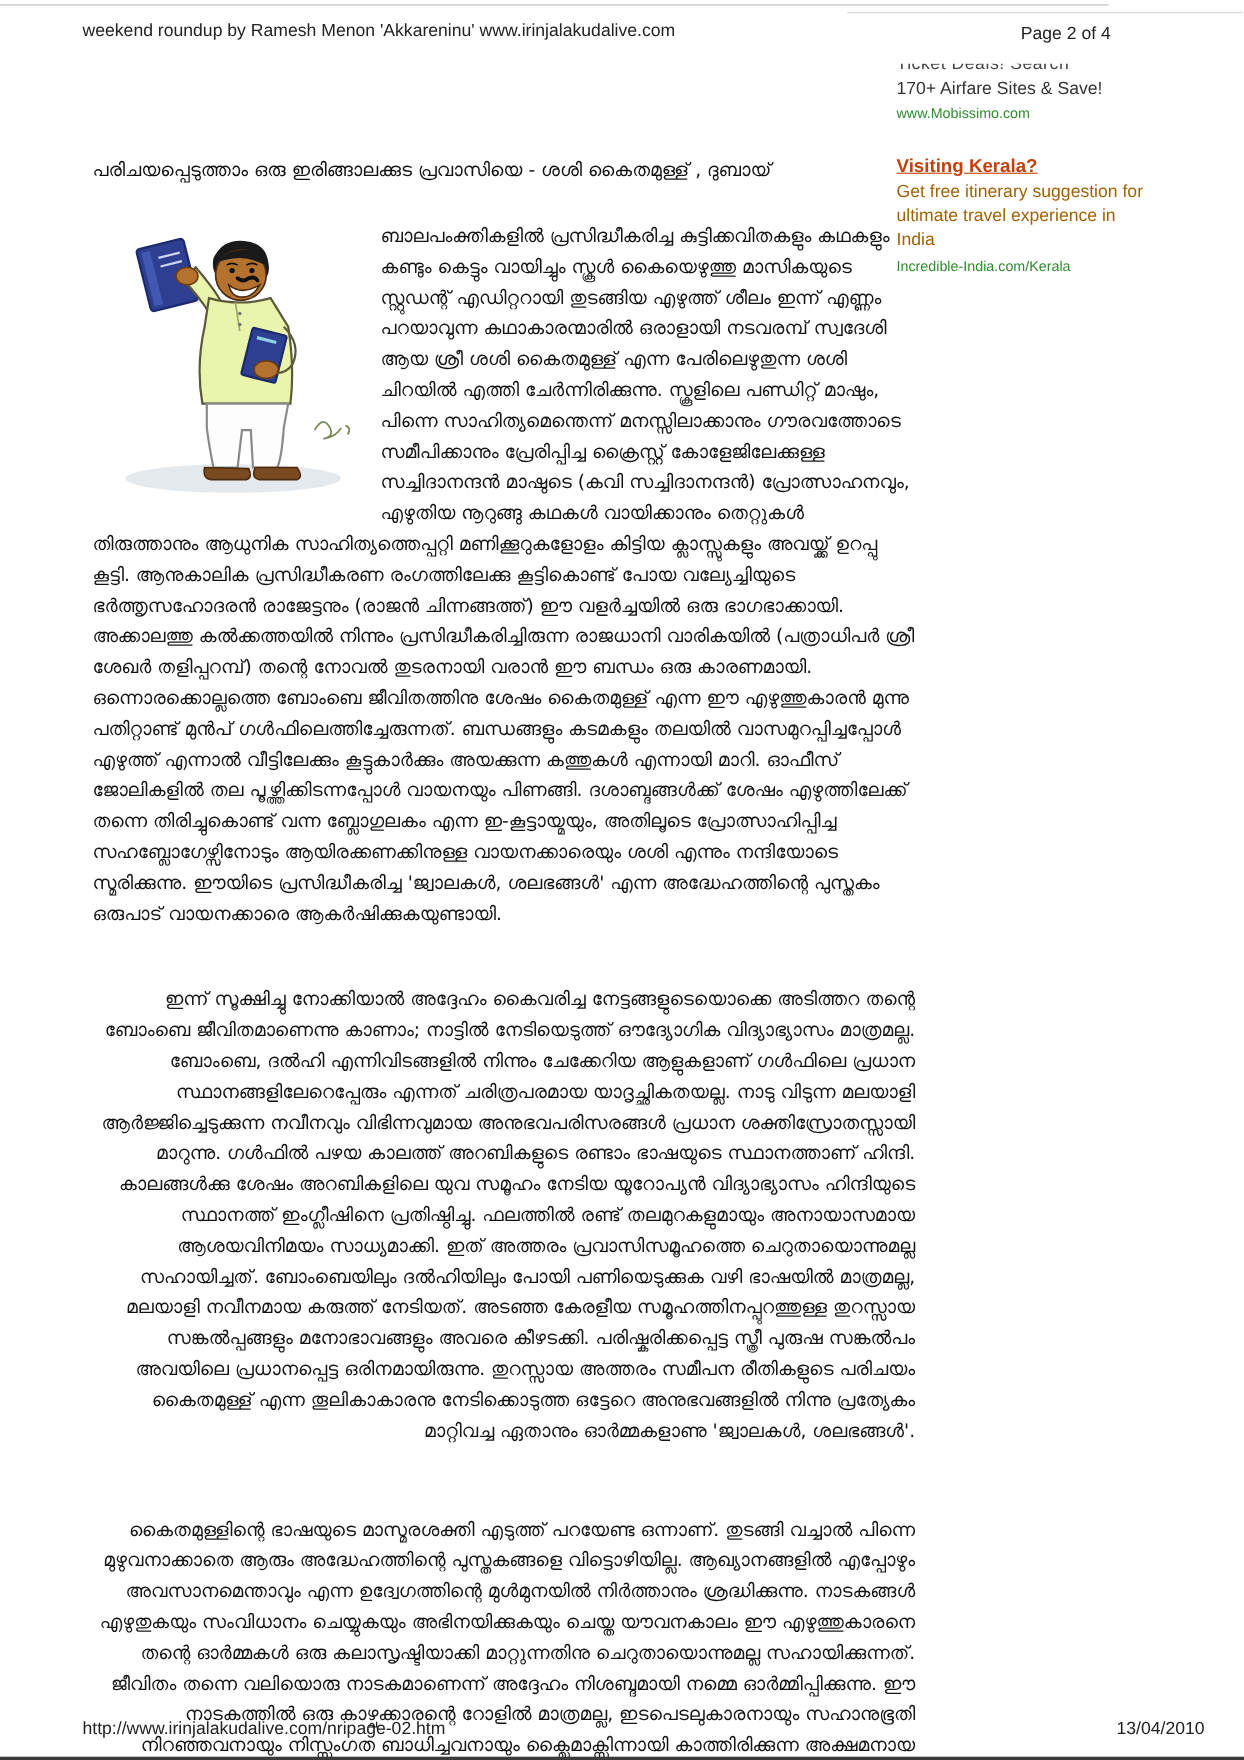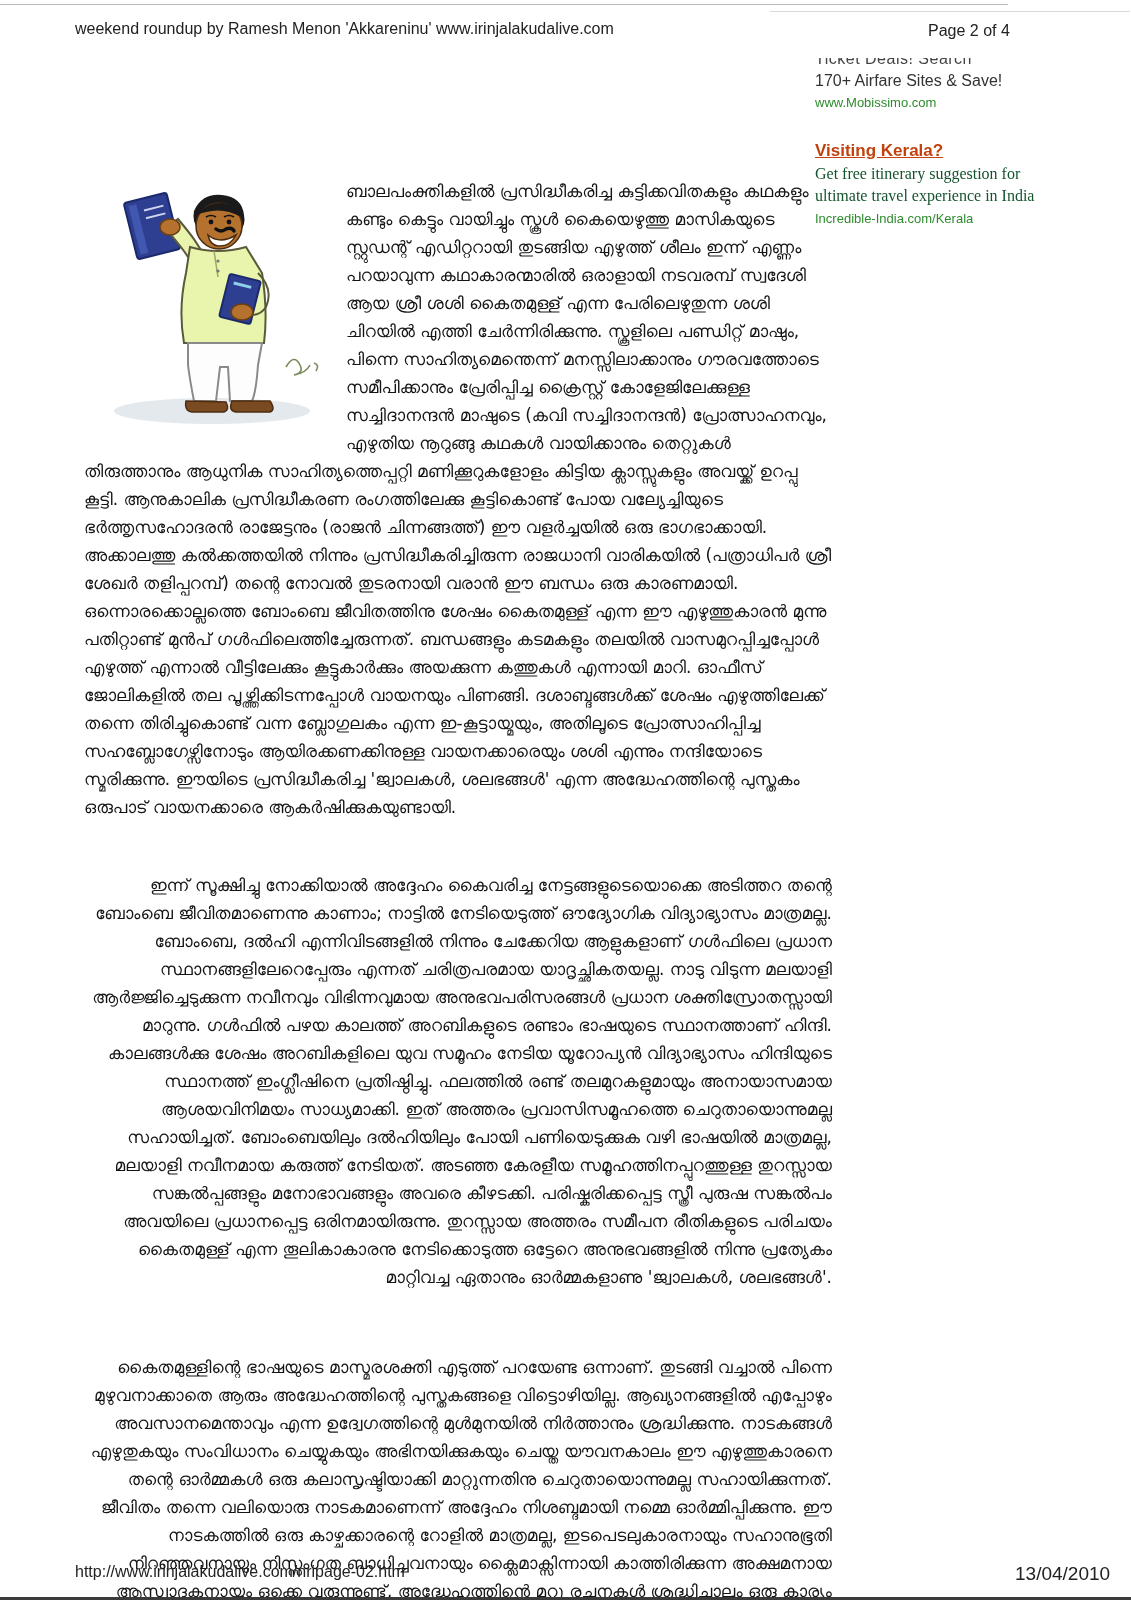--- a/index.html
+++ b/index.html
@@ -17,34 +17,34 @@
   .header-right{position:absolute;left:928px;top:22px;font-size:16px;color:#222;}
 
   .sidebar{position:absolute;left:815px;top:58px;width:228px;font-size:16px;line-height:20px;color:#333;}
   .ad{margin-bottom:28px;}
   .ad-clipped{height:13px;overflow:hidden;position:relative;}
   .ad-clipped span{display:block;transform:translateY(-9px);color:#444;letter-spacing:.5px;}
   .ad-line{color:#333;}
   .ad-link{font-size:13px;margin-top:2px;}
   .ad-link a{color:#2e8b2e;text-decoration:none;}
   .ad-title a{font-weight:bold;color:#c2410c;text-decoration:underline;font-size:17px;}
-  .ad-body{margin-top:2px;color:#14532d;line-height:22px;font-family:Liberation Serif, serif;}
+  .ad-body{margin-top:2px;color:#a16207;line-height:22px;}
 
   .main{position:absolute;left:84px;top:143px;width:748px;}
   .article-title{font-size:17px;line-height:24px;color:#111;
     font-family:"DejaVu Sans","Liberation Sans",sans-serif;}
   .article-body{margin-top:34px;font-size:17px;line-height:28px;color:#141414;
     font-family:"DejaVu Sans","Liberation Sans",sans-serif;}
   .article-body p{margin:0;}
   .article-body p + p{margin-top:50px;text-align:right;}
   .article-body p.p3{margin-top:62px;}
   .cartoon-wrap{float:left;width:246px;height:248px;margin:4px 10px 6px 6px;}
 
   .footer-url{position:absolute;left:75px;top:1563px;font-size:16px;color:#222;}
-  .footer-date{position:absolute;left:1015px;top:1563px;font-size:19px;color:#222;}
+  .footer-date{position:absolute;left:1015px;top:1563px;font-size:16px;color:#222;}
 </style>
 </head>
 <body>
 
 <div class="scan-line-top"></div>
 <div class="scan-line-top2"></div>
 
 <div class="header-left">weekend roundup by Ramesh Menon 'Akkareninu'  www.irinjalakudalive.com</div>
 <div class="header-right">Page 2 of 4</div>
 
@@ -63,20 +63,21 @@
       <a href="#">Visiting Kerala?</a>
     </div>
     <div class="ad-body">Get free itinerary suggestion for ultimate travel experience in India</div>
     <div class="ad-link">
       <a href="#">Incredible-India.com/Kerala</a>
     </div>
   </div>
 </div>
 
 <div class="main">
+  <div class="article-title">പരിചയപ്പെടുത്താം ഒരു ഇരിങ്ങാലക്കുട പ്രവാസിയെ - ശശി കൈതമുള്ള് , ദുബായ്</div>
   <div class="article-body">
     <p class="p1">
       <span class="cartoon-wrap">
         <svg width="246" height="248" viewBox="0 0 246 248" xmlns="http://www.w3.org/2000/svg">
 
           <ellipse cx="122" cy="230" rx="98" ry="13" fill="#dde4ea" opacity="0.8"></ellipse>
 
           <g transform="rotate(-14 62 45)">
             <rect x="40" y="16" width="44" height="58" rx="3" fill="#2e3f92" stroke="#1b2a6b" stroke-width="2"></rect>
             <rect x="44" y="20" width="8" height="50" fill="#4257b0"></rect>

